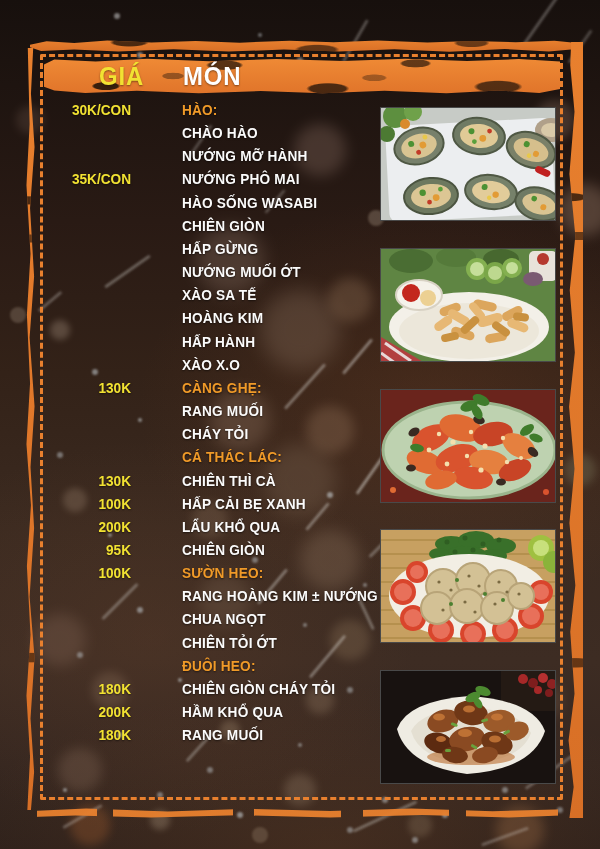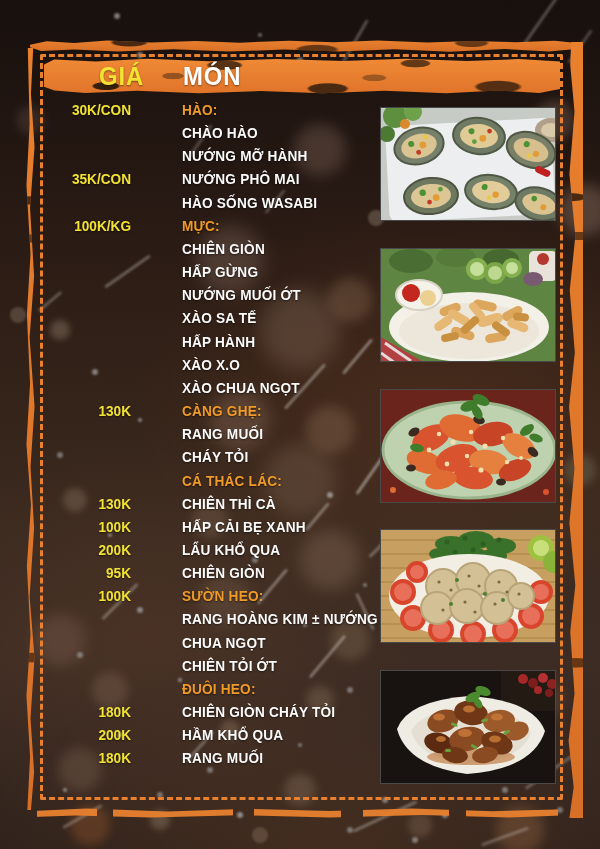--- a/index.html
+++ b/index.html
@@ -189,50 +189,46 @@
       </div>
       <div class="mrow">
         <span class="price">35K/CON</span>
         <span class="label item">NƯỚNG PHÔ MAI</span>
       </div>
       <div class="mrow">
         <span class="price"></span>
         <span class="label item">HÀO SỐNG WASABI</span>
       </div>
       <div class="mrow">
-        <span class="price">100K/KG</span>
-        <span class="label cat">MỰC:</span>
-      </div>
-      <div class="mrow">
         <span class="price"></span>
         <span class="label item">CHIÊN GIÒN</span>
       </div>
       <div class="mrow">
         <span class="price"></span>
         <span class="label item">HẤP GỪNG</span>
       </div>
       <div class="mrow">
         <span class="price"></span>
         <span class="label item">NƯỚNG MUỐI ỚT</span>
       </div>
       <div class="mrow">
         <span class="price"></span>
         <span class="label item">XÀO SA TẾ</span>
       </div>
       <div class="mrow">
         <span class="price"></span>
+        <span class="label item">HOÀNG KIM</span>
+      </div>
+      <div class="mrow">
+        <span class="price"></span>
         <span class="label item">HẤP HÀNH</span>
       </div>
       <div class="mrow">
         <span class="price"></span>
         <span class="label item">XÀO X.O</span>
-      </div>
-      <div class="mrow">
-        <span class="price"></span>
-        <span class="label item">XÀO CHUA NGỌT</span>
       </div>
       <div class="mrow">
         <span class="price">130K</span>
         <span class="label cat">CÀNG GHẸ:</span>
       </div>
       <div class="mrow">
         <span class="price"></span>
         <span class="label item">RANG MUỐI</span>
       </div>
       <div class="mrow">

